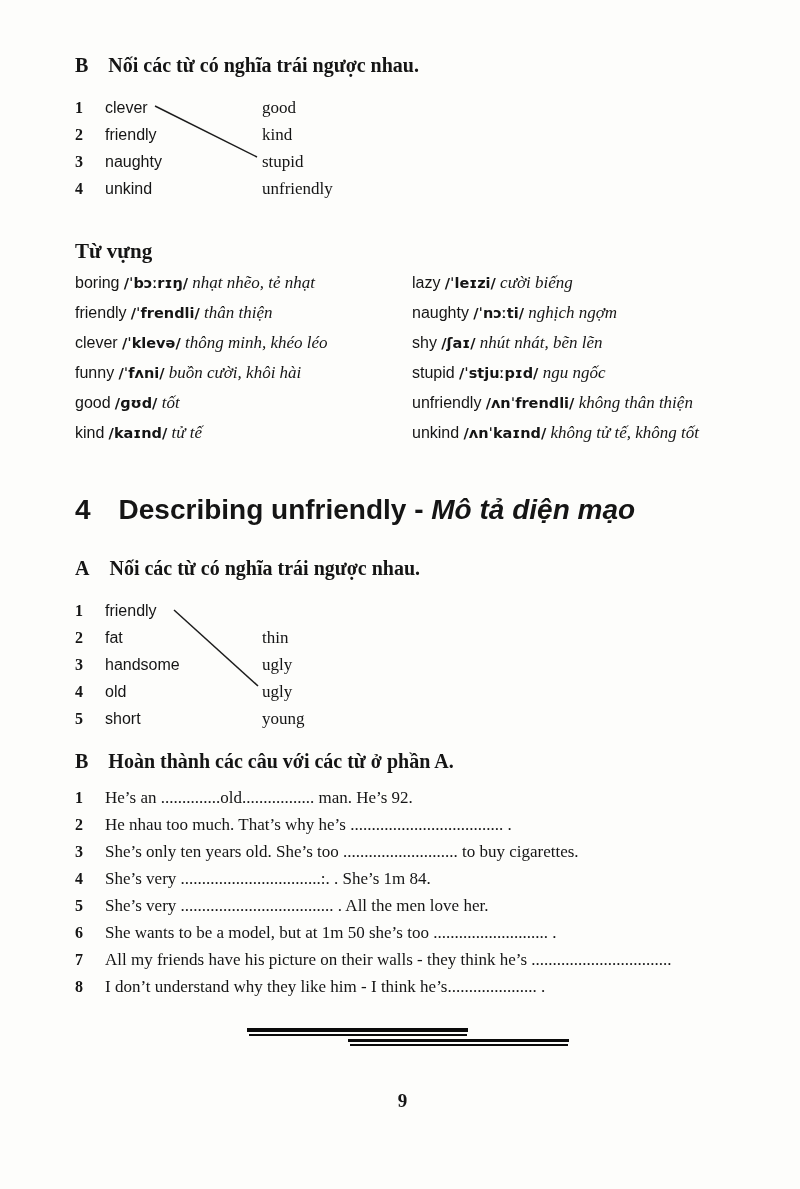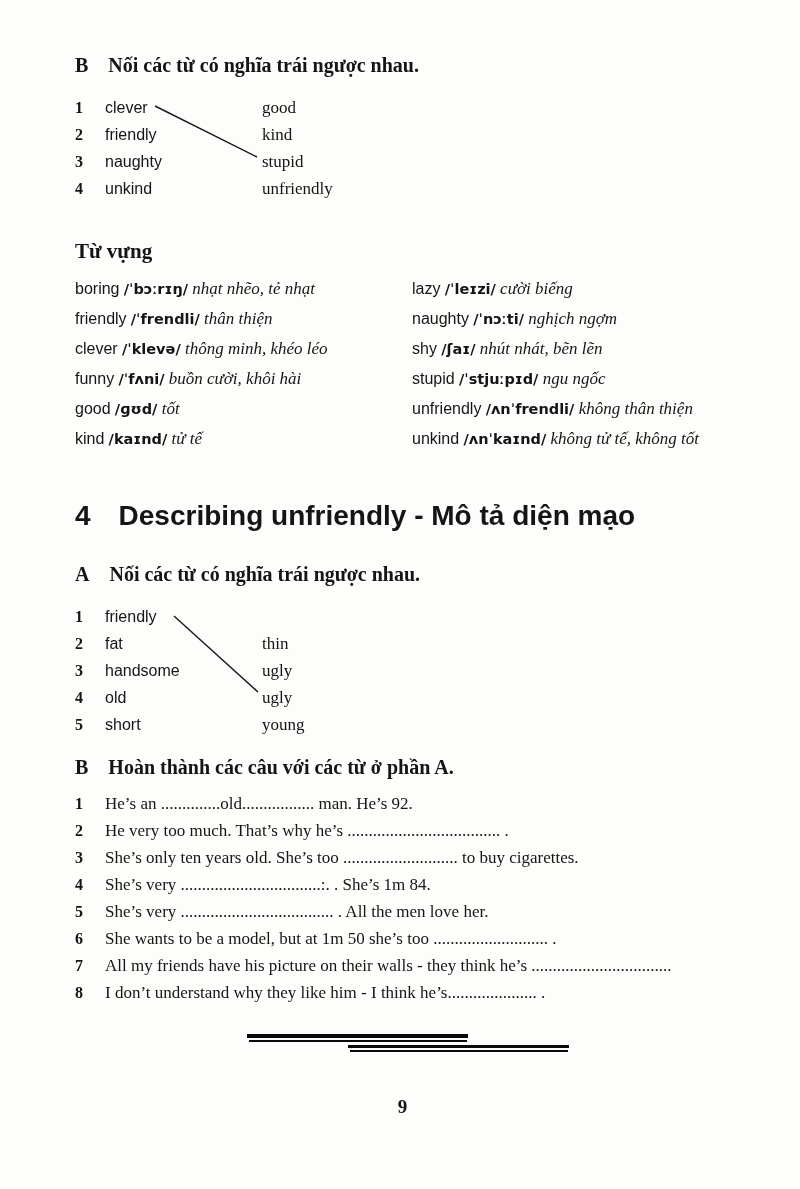--- a/index.html
+++ b/index.html
@@ -41,39 +41,39 @@
   .connector {
     position: absolute;
     left: 0; top: 0;
     width: 100%; height: 100%;
     pointer-events: none;
   }
   .connector line { stroke: #1d1d1d; stroke-width: 1.5; }
 
   
   .vocab-title { font-weight: bold; font-size: 21px; margin-top: 36px; line-height: 27px; }
-  .vocab-cols { display: flex; margin-top: 12px; }
+  .vocab-cols { display: flex; margin-top: 6px; }
   .vocab-col.left  { width: 337px; }
   .vocab-col.right { flex: 1; }
   .vocab-entry { font-size: 17px; line-height: 23px; margin-bottom: 6px; }
   .vw { font-family: "Liberation Sans", "DejaVu Sans", sans-serif; font-size: 16px; }
   .ipa { font-family: "DejaVu Sans", sans-serif; font-weight: bold; font-size: 14.5px; }
   .vm { font-style: italic; }
 
   
   .unit-head {
     display: flex;
     gap: 28px;
     margin-top: 40px;
     font-family: "Liberation Sans", "DejaVu Sans", sans-serif;
     font-weight: bold;
     font-size: 28px;
     line-height: 38px;
   }
-  .unit-head .vi { }
+  .unit-head .vi { font-style: italic; }
 
   .mt-a { margin-top: 26px; }
   .mt-b { margin-top: 16px; }
 
   
   .sentences { margin-top: 10px; }
   .sentence {
     display: grid;
     grid-template-columns: 30px 1fr;
     font-size: 17px;
@@ -273,21 +273,21 @@
 
   <div class="sentences">
 
       <div class="sentence">
         <span class="num">1</span>
         <span class="text">He’s an ..............old................. man. He’s 92.</span>
       </div>
 
       <div class="sentence">
         <span class="num">2</span>
-        <span class="text">He very too much. That’s why he’s .................................... .</span>
+        <span class="text">He nhau too much. That’s why he’s .................................... .</span>
       </div>
 
       <div class="sentence">
         <span class="num">3</span>
         <span class="text">She’s only ten years old. She’s too ........................... to buy cigarettes.</span>
       </div>
 
       <div class="sentence">
         <span class="num">4</span>
         <span class="text">She’s very .................................:. . She’s 1m 84.</span>

